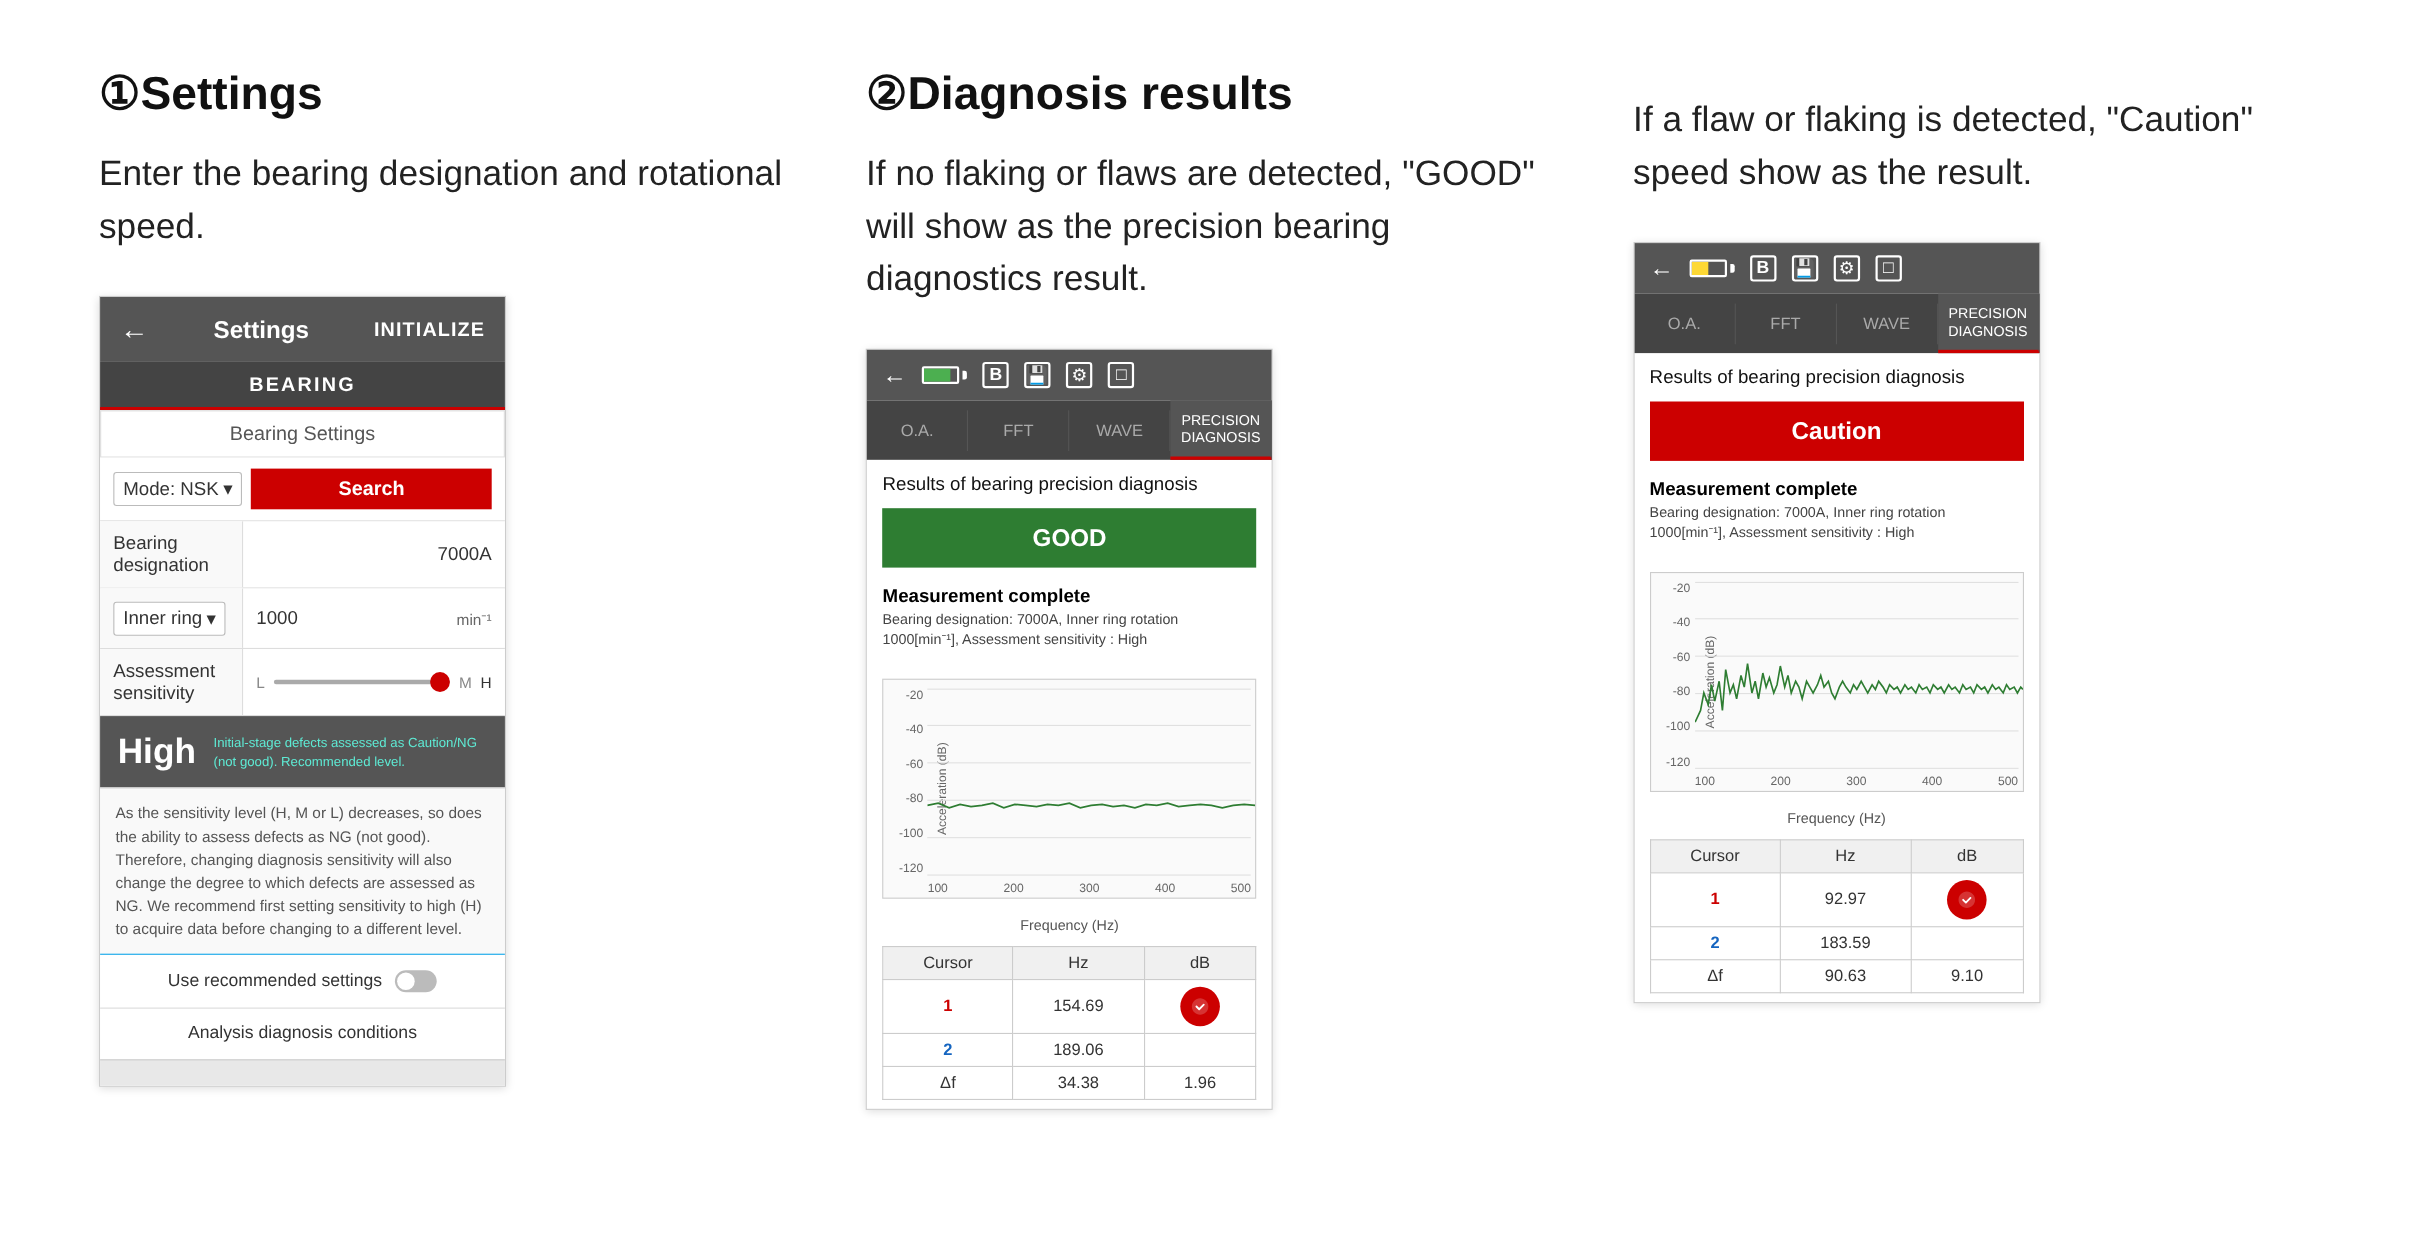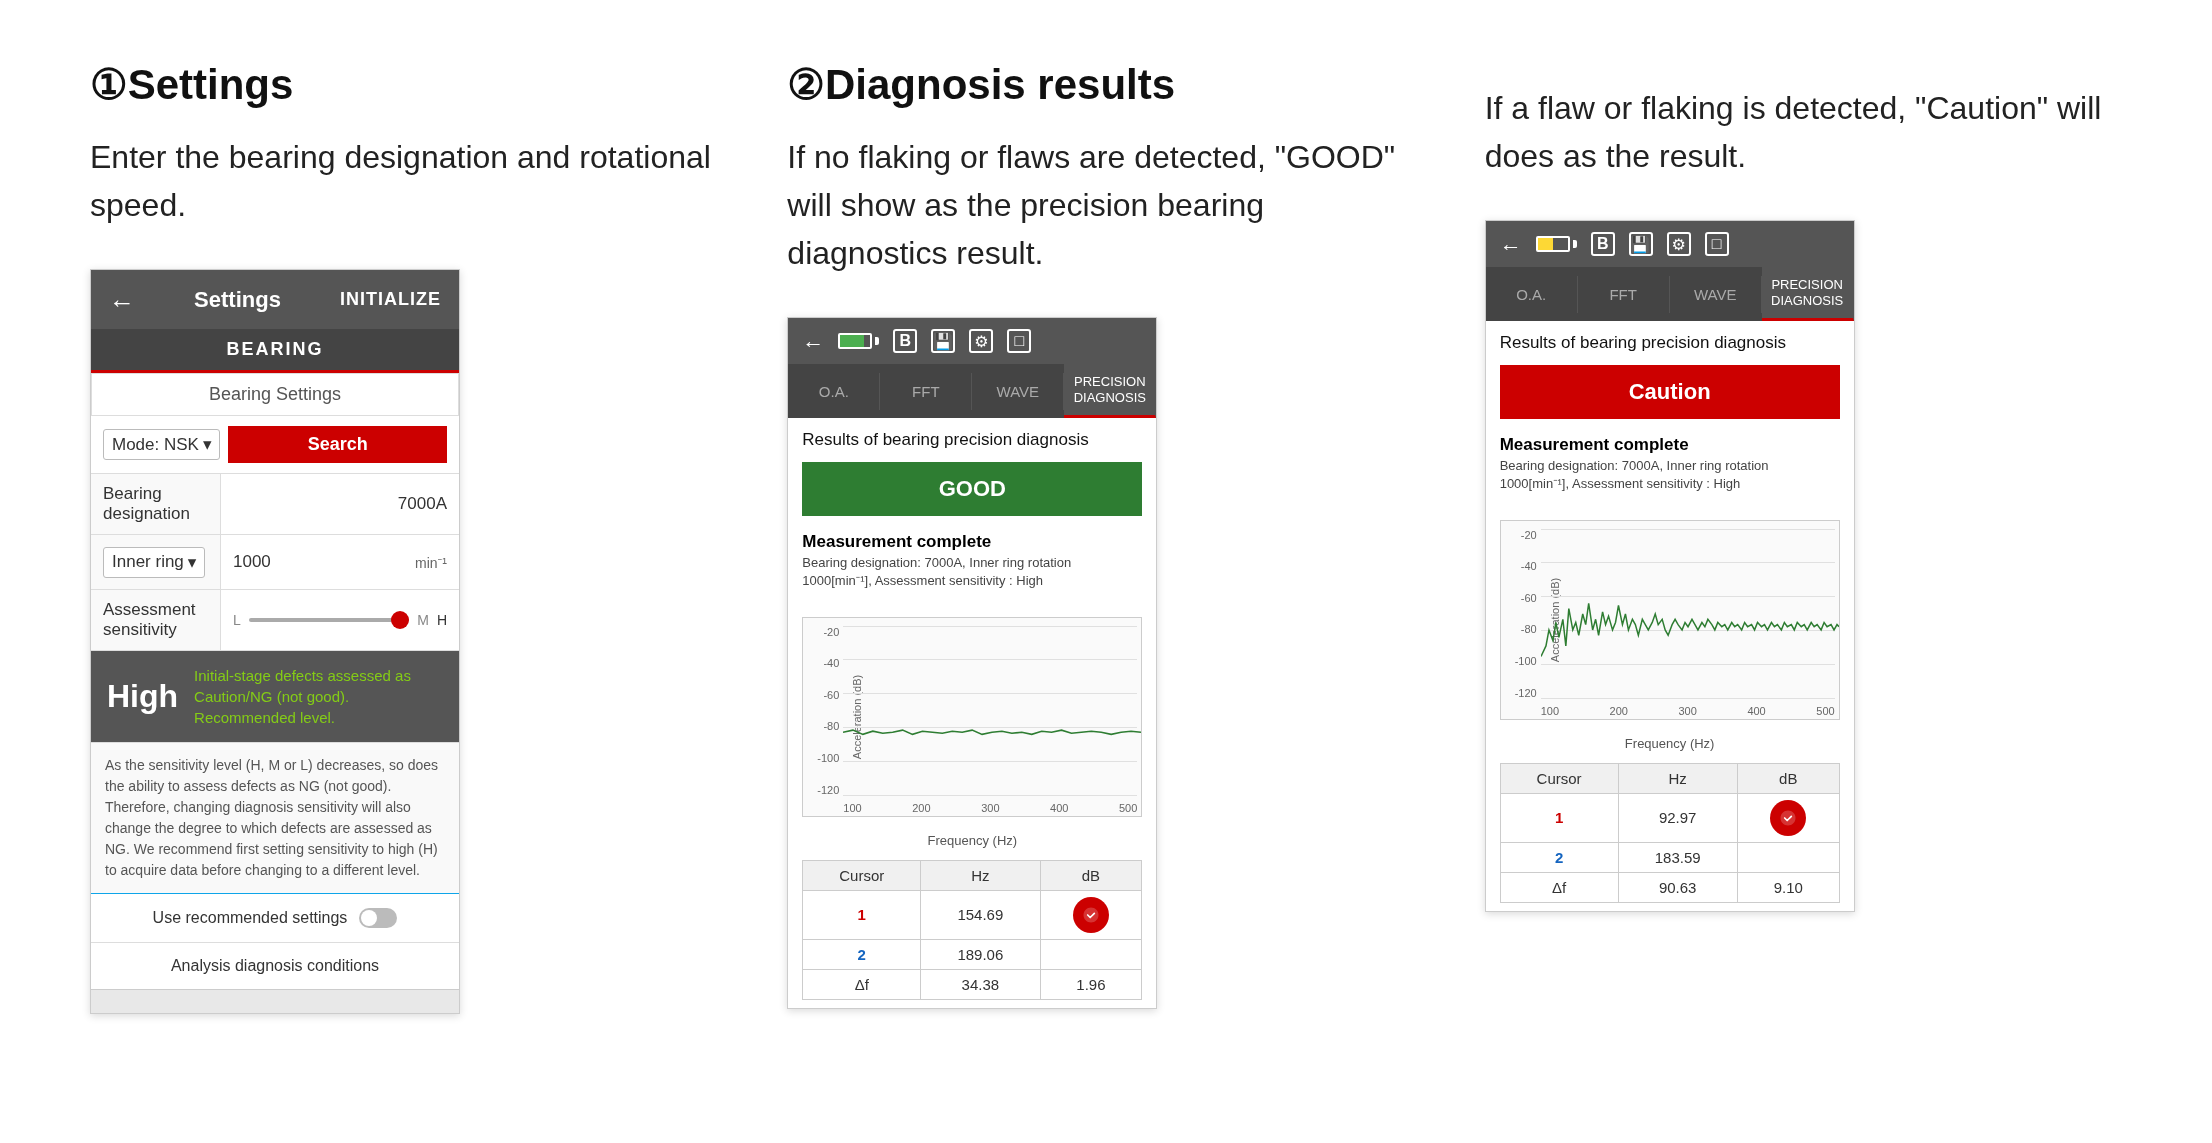--- a/index.html
+++ b/index.html
@@ -209,22 +209,22 @@
       gap: 16px;
     }
 
     .sensitivity-value {
       font-size: 32px;
       font-weight: bold;
       color: #fff;
     }
 
     .sensitivity-desc {
-      font-size: 15px;
-      color: #84cc16;
+      font-size: 12px;
+      color: #5eead4;
       line-height: 1.4;
     }
 
     .sensitivity-note {
       background: #f9f9f9;
       border-top: 1px solid #ddd;
       padding: 12px 14px;
       font-size: 14px;
       color: #555;
       line-height: 1.5;
@@ -729,21 +729,21 @@
         <td>34.38</td>
         <td>1.96</td>
       </tr>
     </tbody>
       </table>
   </div>
 </div>
 
 <div class="section">
   <h1 class="section-title"></h1>
-  <p class="section-desc">If a flaw or flaking is detected, "Caution" will does as the result.</p>
+  <p class="section-desc">If a flaw or flaking is detected, "Caution" speed show as the result.</p>
 
   <div class="diag-phone">
 
     <div class="diag-header">
       <span class="back-arrow">←</span>
       <div class="battery-icon">
         <div class="battery-bar">
           <div class="battery-fill-yellow"></div>
         </div>
         <div class="battery-tip"></div>

